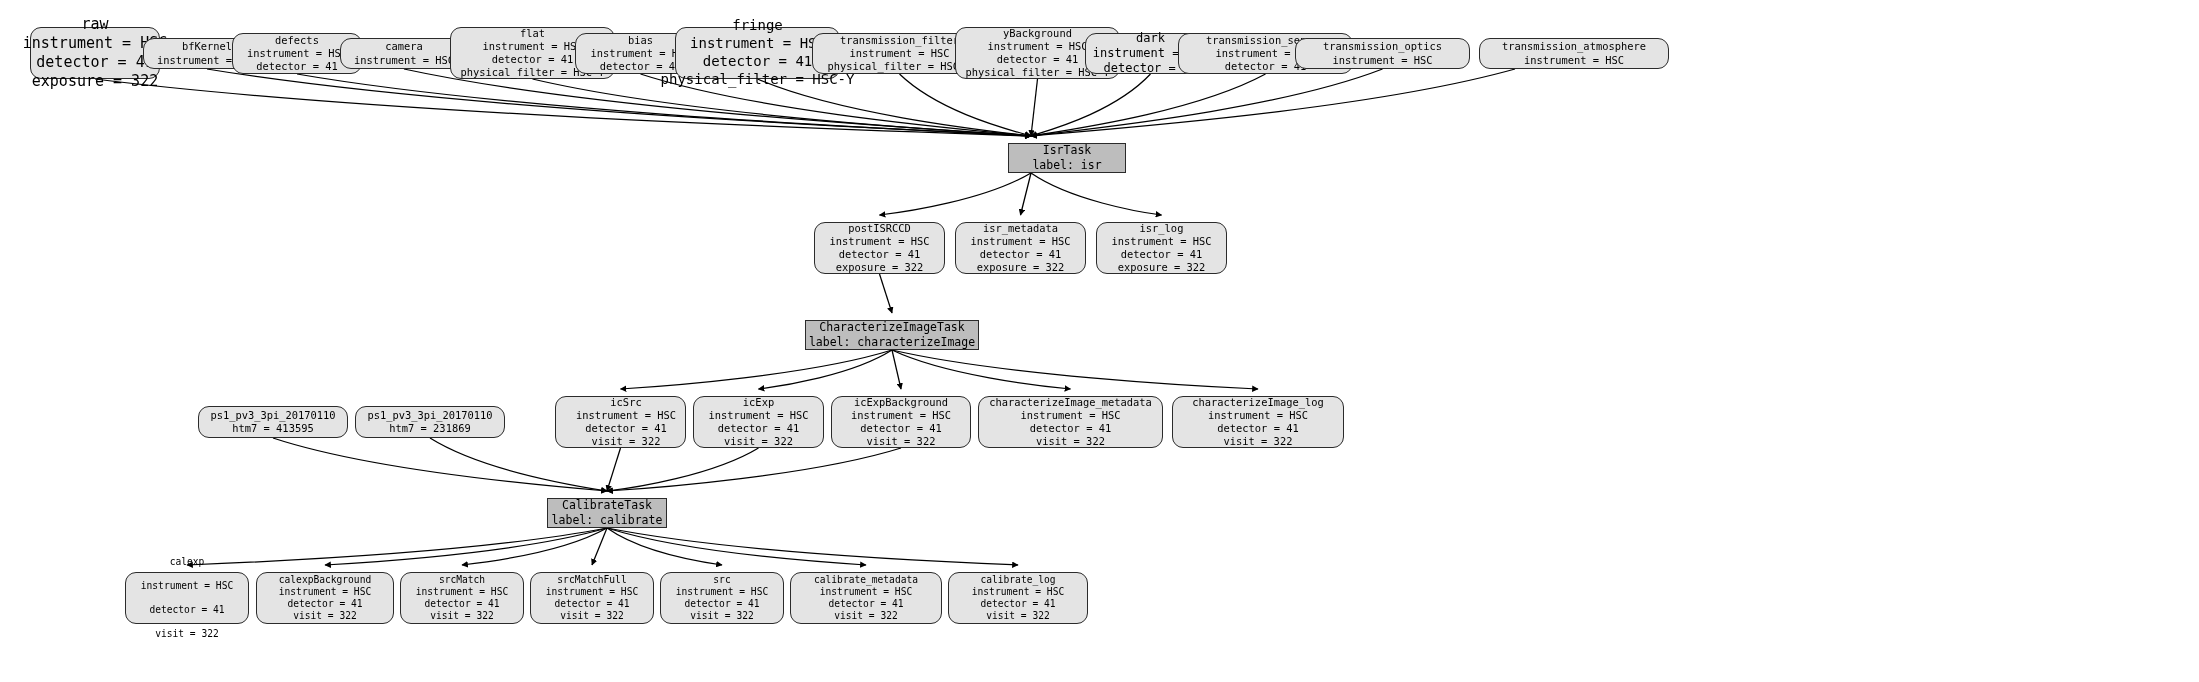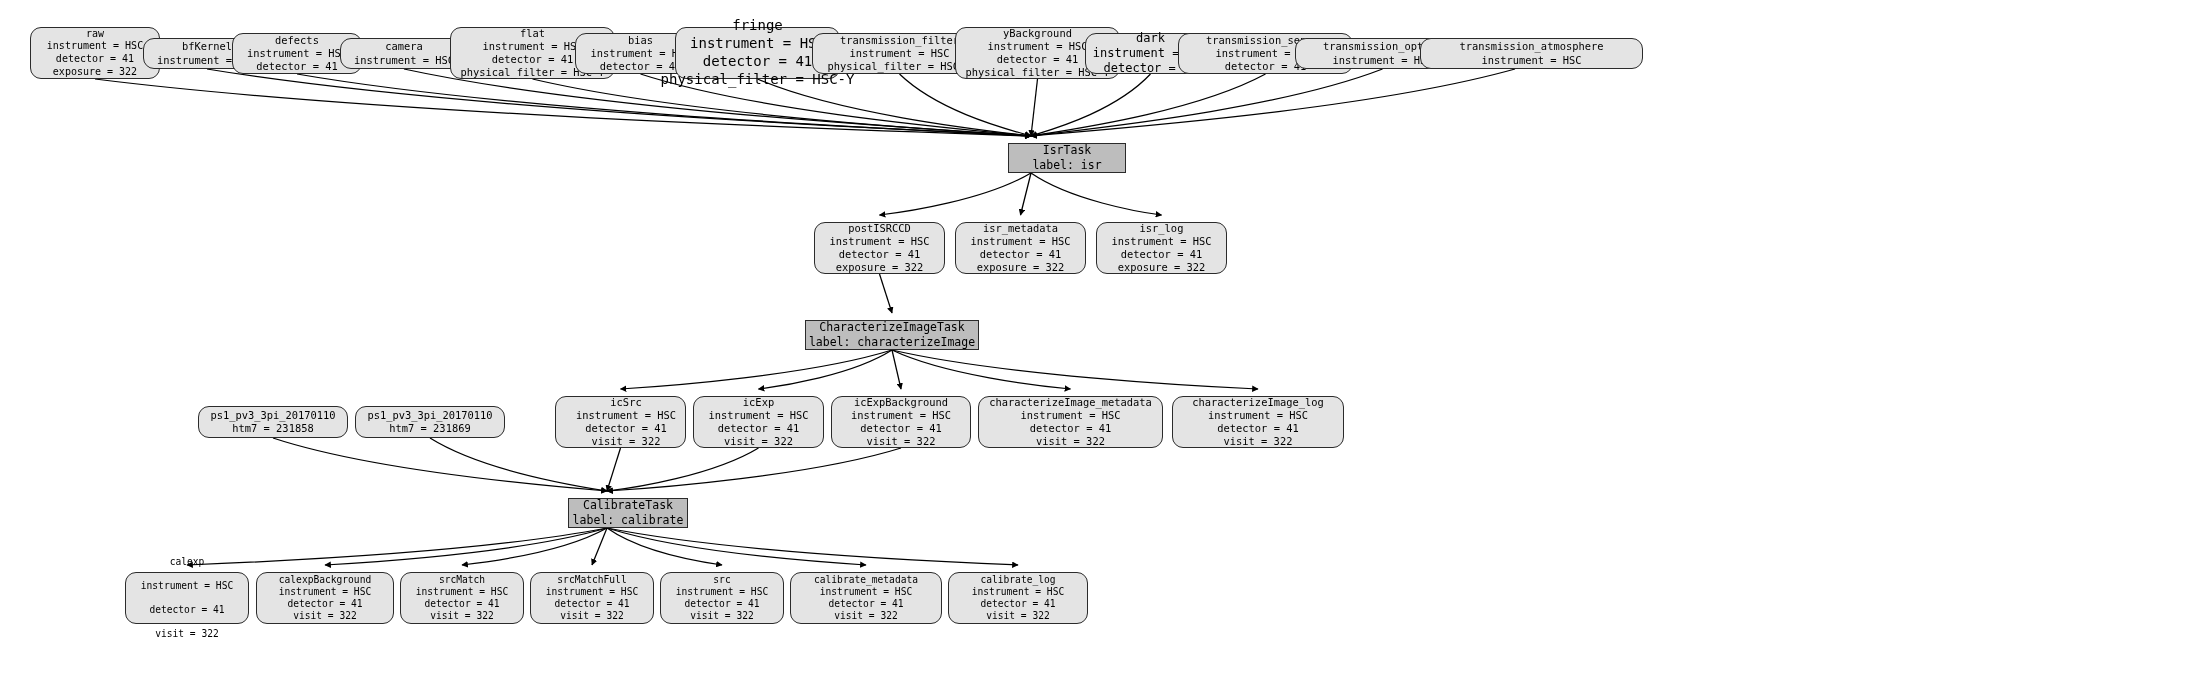--- a/index.html
+++ b/index.html
@@ -92,21 +92,21 @@
         <path d="M607,528 C481,552.2 262.6,562 187,565" marker-end="url(#arrow)"></path>
         <path d="M607,528 C522.4,552.2 375.76,562 325,565" marker-end="url(#arrow)"></path>
         <path d="M607,528 C563.5,552.2 488.1,562 462,565" marker-end="url(#arrow)"></path>
         <path d="M607,528 L592,565" marker-end="url(#arrow)"></path>
         <path d="M607,528 C641.5,552.2 701.3,562 722,565" marker-end="url(#arrow)"></path>
         <path d="M607,528 C684.7,552.2 819.38,562 866,565" marker-end="url(#arrow)"></path>
         <path d="M607,528 C730.3,552.2 944.02,562 1018,565" marker-end="url(#arrow)"></path>
       </g>
   </svg>
   <div id="node-layer">
-      <div class="node dataset" style="left: 30px; top: 27px; width: 130px; height: 52px; font-size: 10px;">
+      <div class="node dataset" style="left: 30px; top: 27px; width: 130px; height: 52px; font-size: 15px;">
         <span class="ln title">raw</span>
         <span class="ln">instrument = HSC</span>
         <span class="ln">detector = 41</span>
         <span class="ln">exposure = 322</span>
       </div>
       <div class="node dataset" style="left: 143px; top: 38px; width: 128px; height: 31px; font-size: 10.4px;">
         <span class="ln title">bfKernel</span>
         <span class="ln">instrument = HSC</span>
       </div>
       <div class="node dataset" style="left: 232px; top: 33px; width: 130px; height: 41px; font-size: 10.4px;">
@@ -153,21 +153,21 @@
       </div>
       <div class="node dataset" style="left: 1178px; top: 33px; width: 175px; height: 41px; font-size: 10.4px;">
         <span class="ln title">transmission_sensor</span>
         <span class="ln">instrument = HSC</span>
         <span class="ln">detector = 41</span>
       </div>
       <div class="node dataset" style="left: 1295px; top: 38px; width: 175px; height: 31px; font-size: 10.4px;">
         <span class="ln title">transmission_optics</span>
         <span class="ln">instrument = HSC</span>
       </div>
-      <div class="node dataset" style="left: 1420px; top: 38px; width: 223px; height: 31px; font-size: 10.4px; justify-content: center;">
+      <div class="node dataset" style="left: 1479px; top: 38px; width: 190px; height: 31px; font-size: 10.4px; justify-content: center;">
         <span class="ln title">transmission_atmosphere</span>
         <span class="ln">instrument = HSC</span>
       </div>
       <div class="node task" style="left: 1008px; top: 143px; width: 118px; height: 30px; font-size: 11.5px;">
         <span class="ln title">IsrTask</span>
         <span class="ln">label: isr</span>
       </div>
       <div class="node dataset" style="left: 814px; top: 222px; width: 131px; height: 52px; font-size: 10.4px;">
         <span class="ln title">postISRCCD</span>
         <span class="ln">instrument = HSC</span>
@@ -215,27 +215,27 @@
         <span class="ln">visit = 322</span>
       </div>
       <div class="node dataset" style="left: 1172px; top: 396px; width: 172px; height: 52px; font-size: 10.4px;">
         <span class="ln title">characterizeImage_log</span>
         <span class="ln">instrument = HSC</span>
         <span class="ln">detector = 41</span>
         <span class="ln">visit = 322</span>
       </div>
       <div class="node dataset" style="left: 198px; top: 406px; width: 150px; height: 32px; font-size: 10.4px;">
         <span class="ln title">ps1_pv3_3pi_20170110</span>
-        <span class="ln">htm7 = 231858</span>
+        <span class="ln">htm7 = 413595</span>
       </div>
       <div class="node dataset" style="left: 355px; top: 406px; width: 150px; height: 32px; font-size: 10.4px;">
         <span class="ln title">ps1_pv3_3pi_20170110</span>
         <span class="ln">htm7 = 231869</span>
       </div>
-      <div class="node task" style="left: 568px; top: 498px; width: 120px; height: 30px; font-size: 11.5px;">
+      <div class="node task" style="left: 547px; top: 498px; width: 120px; height: 30px; font-size: 11.5px;">
         <span class="ln title">CalibrateTask</span>
         <span class="ln">label: calibrate</span>
       </div>
       <div class="node dataset" style="left: 125px; top: 572px; width: 124px; height: 52px; font-size: 9.6px; gap: 12px;">
         <span class="ln title">calexp</span>
         <span class="ln">instrument = HSC</span>
         <span class="ln">detector = 41</span>
         <span class="ln">visit = 322</span>
       </div>
       <div class="node dataset" style="left: 256px; top: 572px; width: 138px; height: 52px; font-size: 9.6px;">

